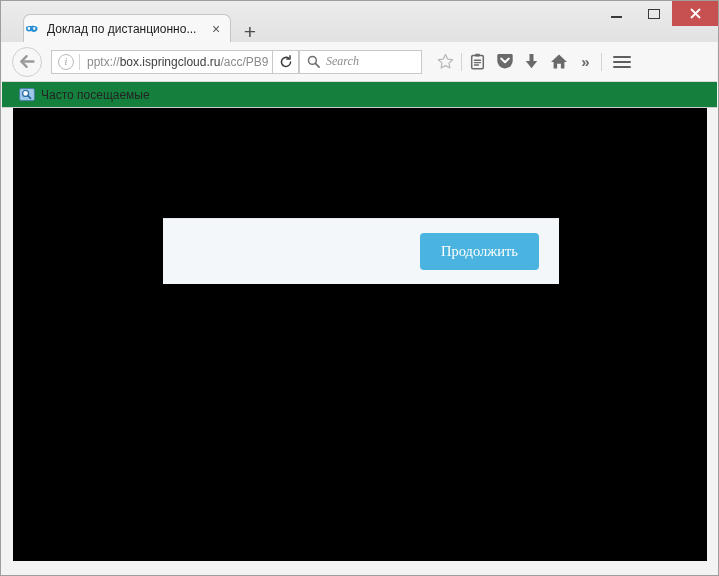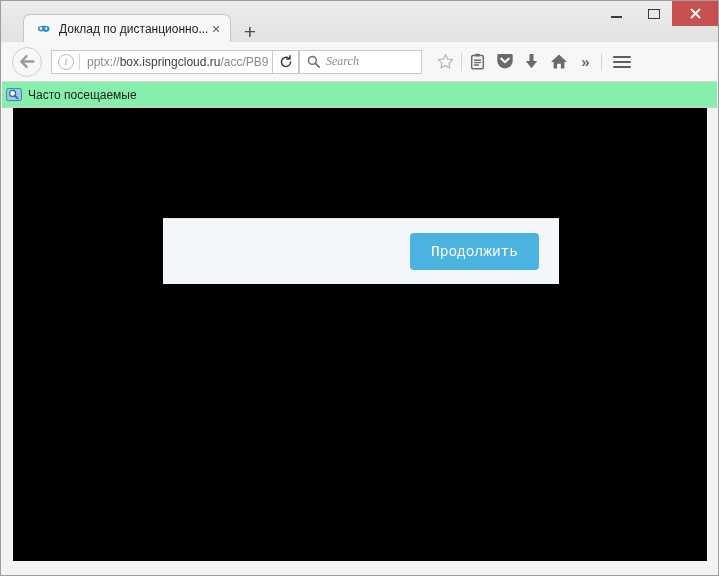--- a/index.html
+++ b/index.html
@@ -78,21 +78,21 @@
     position: absolute;
     left: 22px; top: 13px;
     width: 208px; height: 28px;
     background: #f8f8f8;
     border: 1px solid #c4c4c4;
     border-bottom: none;
     border-radius: 7px 7px 0 0;
     box-sizing: border-box;
     display: flex;
     align-items: center;
-    padding: 0 6px 0 12px;
+    padding: 0 6px 0 0;
   }
   .tab-favicon {
     width: 16px; height: 16px;
     flex: 0 0 16px;
     margin-right: 7px;
     display: flex;
     align-items: center;
     justify-content: center;
   }
   .tab-title {
@@ -249,26 +249,26 @@
   }
   .tb-icon.menu {
     margin-left: 4px;
   }
 
   
   .bookmarksbar {
     position: absolute;
     left: 1px; top: 81px;
     width: 715px; height: 26px;
-    background: #86efac;
+    background: #15803d;
     border-bottom: 1px solid #cfcfcf;
     box-sizing: border-box;
     display: flex;
     align-items: center;
-    padding-left: 0;
+    padding-left: 13px;
   }
   .bm-item {
     display: flex;
     align-items: center;
     height: 20px;
     padding: 0 4px;
     cursor: default;
   }
   .bm-icon {
     width: 16px; height: 16px;
@@ -375,21 +375,21 @@
     padding: 14px 20px;
     display: flex;
     justify-content: flex-end;
   }
   .btn-primary {
     background: #4ab3e0;
     color: #ffffff;
     border: none;
     border-radius: 4px;
     font-size: 14.5px;
-    font-family: Liberation Mono, monospace;
+    font-family: Liberation Serif, serif;
     padding: 0 21px;
     height: 37px;
     cursor: default;
   }
 </style>
 </head>
 <body>
 
 <div id="browser-window">
 

